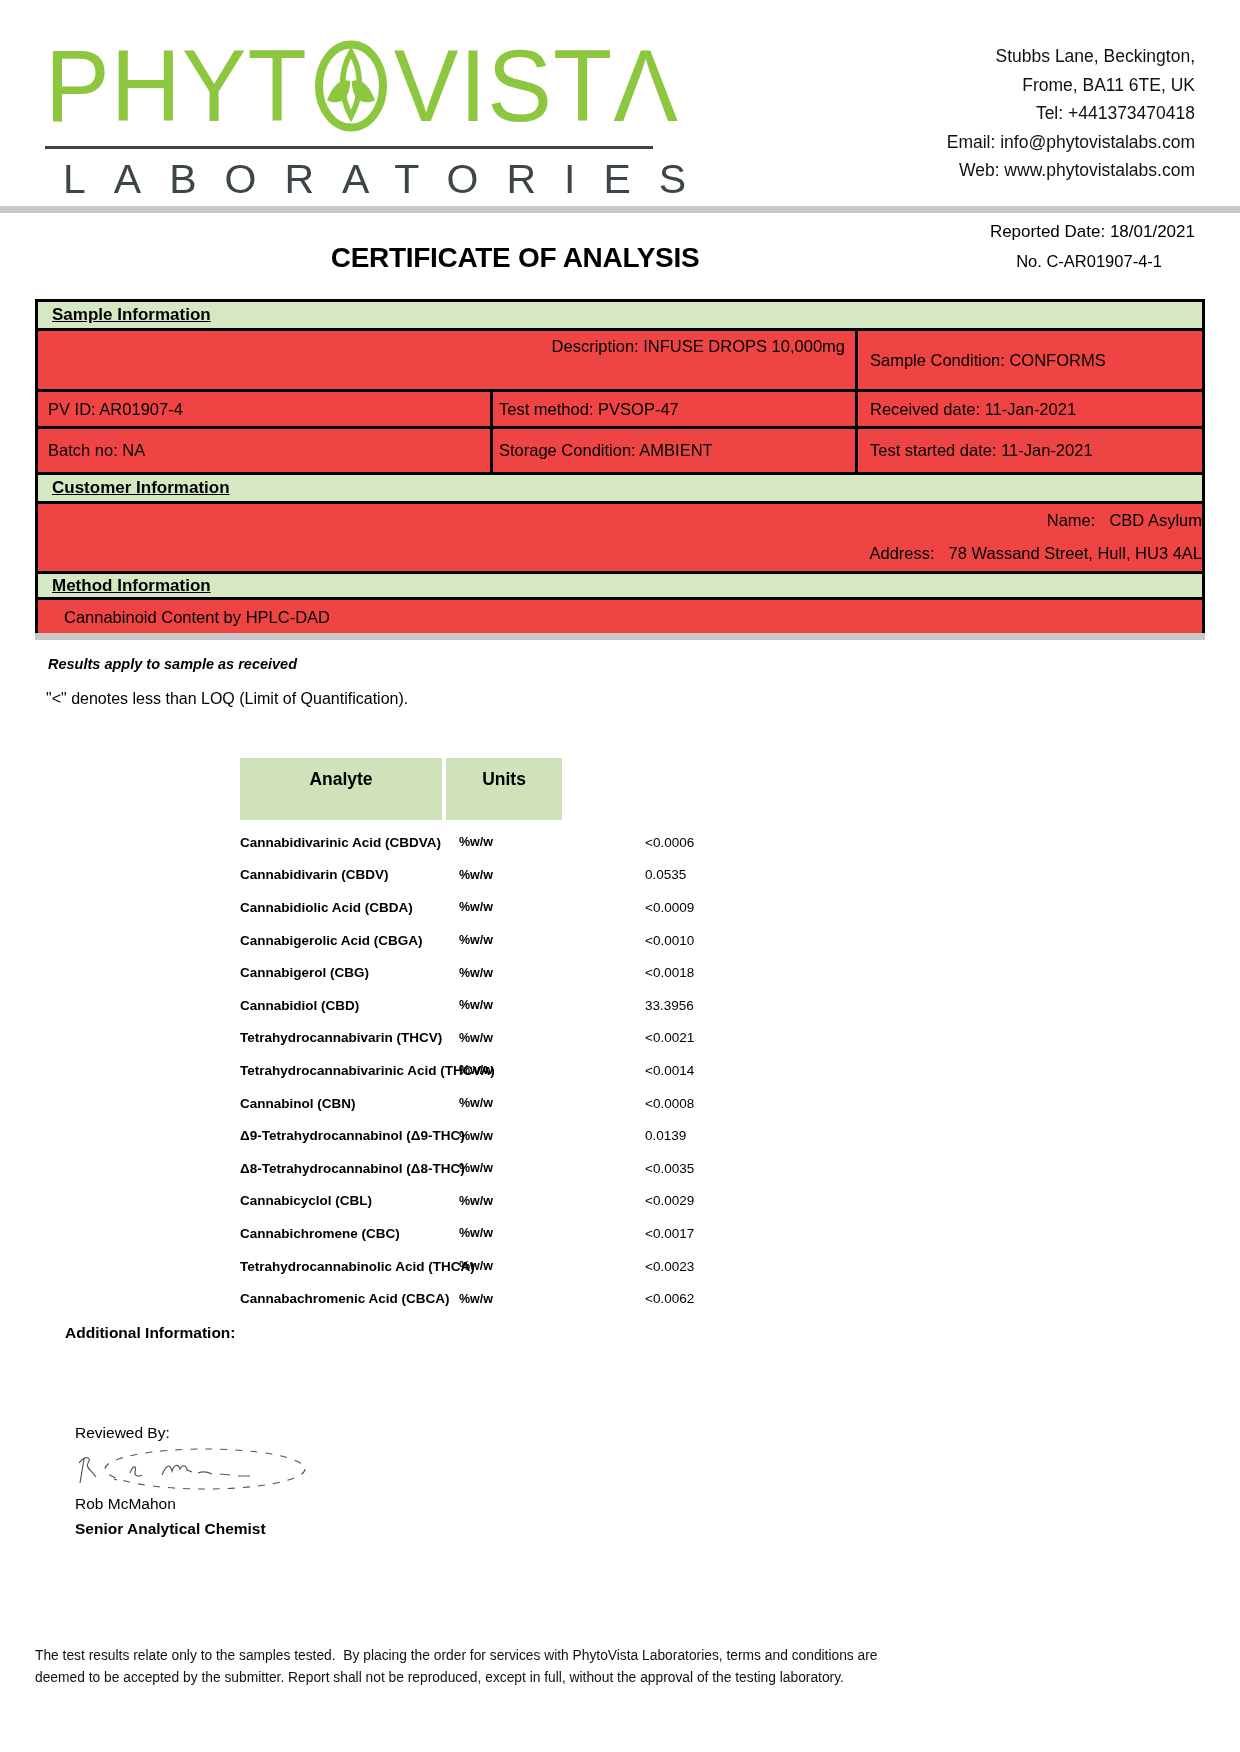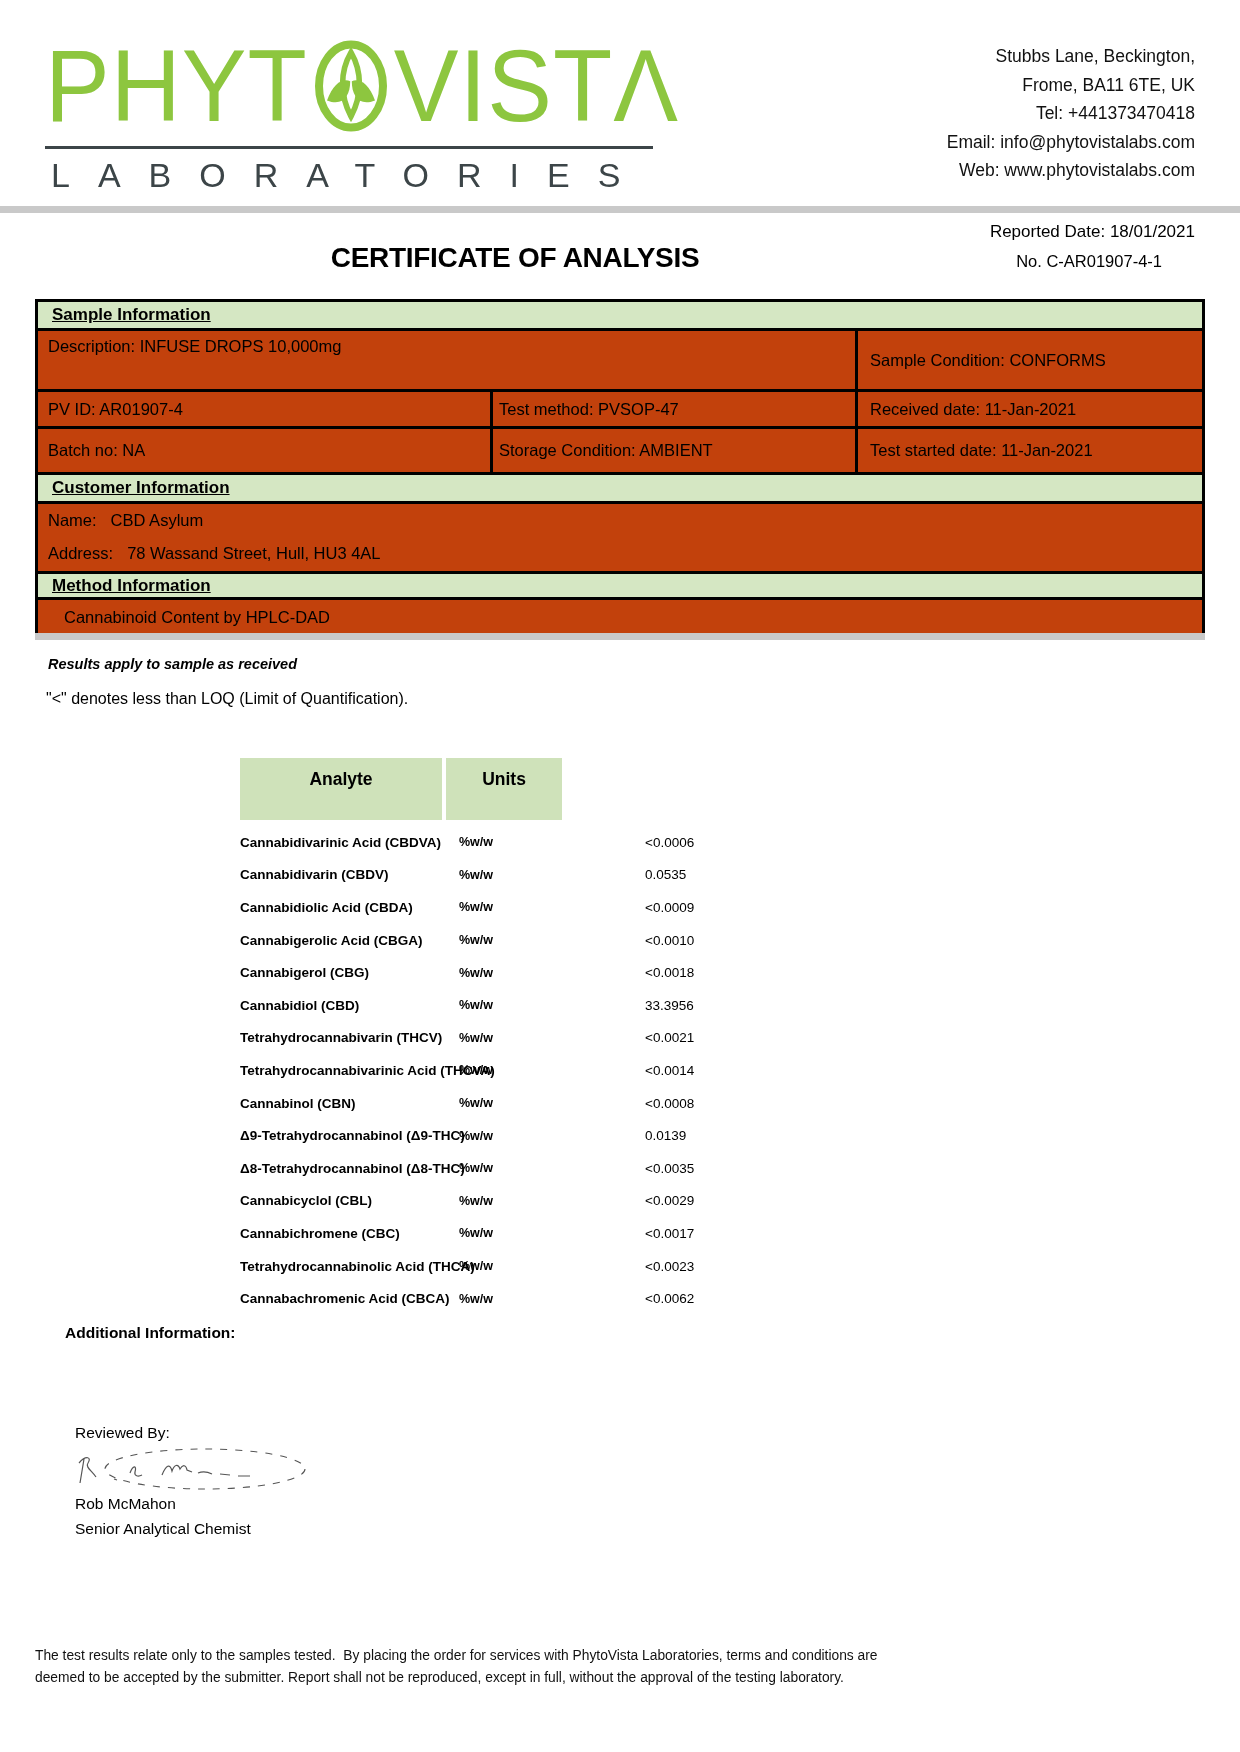--- a/index.html
+++ b/index.html
@@ -10,31 +10,31 @@
     font-family:"Liberation Sans", sans-serif; color:#000;
   }
   .abs { position:absolute; }
 
   
   .logo { left:45px; top:34px; }
   .logo-main { display:flex; align-items:center; color:#8dc63f; font-size:97px; line-height:0.95; font-weight:400; letter-spacing:1px; }
   .logo-main .lg-txt { display:block; transform:scaleY(1.06); }
   .leaf-o { width:80px; height:104px; margin:0 3px; }
   .logo-rule { margin-top:8px; width:608px; height:3px; background:#3c4548; }
-  .logo-sub { margin-top:7px; padding-left:6px; font-size:34px; color:#3c4548; letter-spacing:28px; white-space:nowrap; }
+  .logo-sub { margin-top:7px; padding-left:6px; font-size:41px; color:#3c4548; letter-spacing:28px; white-space:nowrap;margin-left:12px; }
 
   
   .contact { right:45px; top:42px; text-align:right; font-size:17.5px; line-height:28.5px; color:#111; }
   .gray-rule-top { left:0; top:206px; width:1240px; height:7px; background:#c9c9c9; }
   .reported-date { right:45px; top:222px; font-size:17px; }
   .report-no { right:78px; top:252px; font-size:16.5px; }
   .coa-title { left:0; top:242px; width:1030px; text-align:center; font-size:28px; font-weight:bold; letter-spacing:-0.3px; }
 
   
-  .info-table { left:35px; top:299px; width:1170px; border:3px solid #000; background:#c2410c; }
+  .info-table { left:35px; top:299px; width:1170px; border:3px solid #000; background:#ef4444;text-align:right; }
   .sec-bar { height:29px; background:#d5e7c3; border-bottom:3px solid #000; display:flex; align-items:center; padding-left:14px; }
   .sec-bar span { font-weight:bold; font-size:17px; text-decoration:underline; }
   .row-flex { display:flex; border-bottom:3px solid #000; }
   .r-desc { height:61px; }
   .cell { font-size:16.5px; }
   .c-desc { width:820px; border-right:3px solid #000; padding:6px 10px; }
   .c-cond { flex:1; display:flex; align-items:center; padding-left:12px; }
   .r-mid { height:37px; }
   .r-mid2 { height:46px; }
   .c-a { width:455px; border-right:3px solid #000; display:flex; align-items:center; padding-left:10px; }
@@ -63,21 +63,21 @@
   .rrow { display:flex; align-items:center; height:32.6px; }
   .c-an { width:219px; font-weight:bold; font-size:13.5px; white-space:nowrap; }
   .c-un { width:186px; font-weight:bold; font-size:12.5px; }
   .c-re { font-size:13.5px; }
 
   
   .additional { left:65px; top:1324px; font-size:15.5px; font-weight:bold; }
   .reviewed { left:75px; top:1424px; font-size:15.5px; }
   .sig { left:70px; top:1443px; width:250px; height:56px; }
   .sig-name { left:75px; top:1495px; font-size:15.5px; }
-  .sig-title { left:75px; top:1520px; font-size:15.5px; }
+  .sig-title { left:75px; top:1520px; font-size:15.5px;font-weight:bold; }
   .footer { left:35px; top:1645px; width:1160px; font-size:13.8px; line-height:22px; color:#111; }
   .footer div { white-space:pre-wrap; }
 </style>
 </head>
 <body>
 
 <div class="page">
 
   <div class="abs logo">
     <div class="logo-main">

